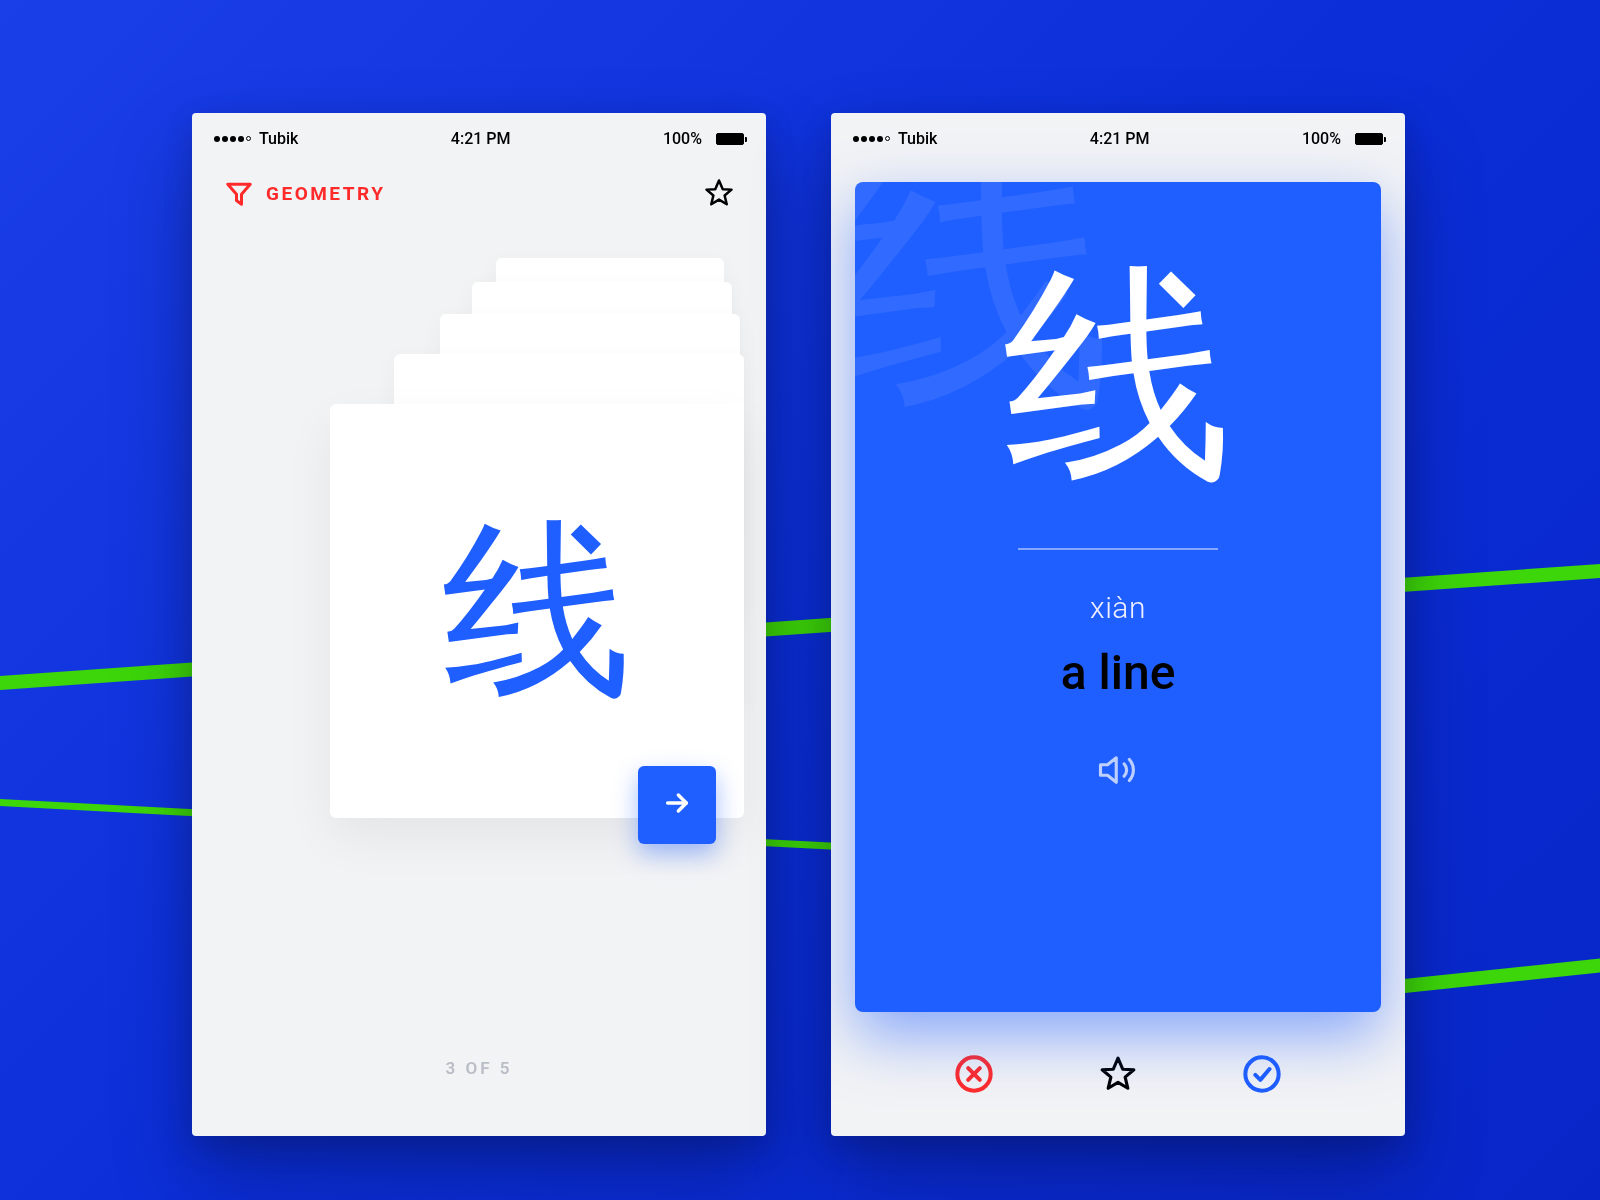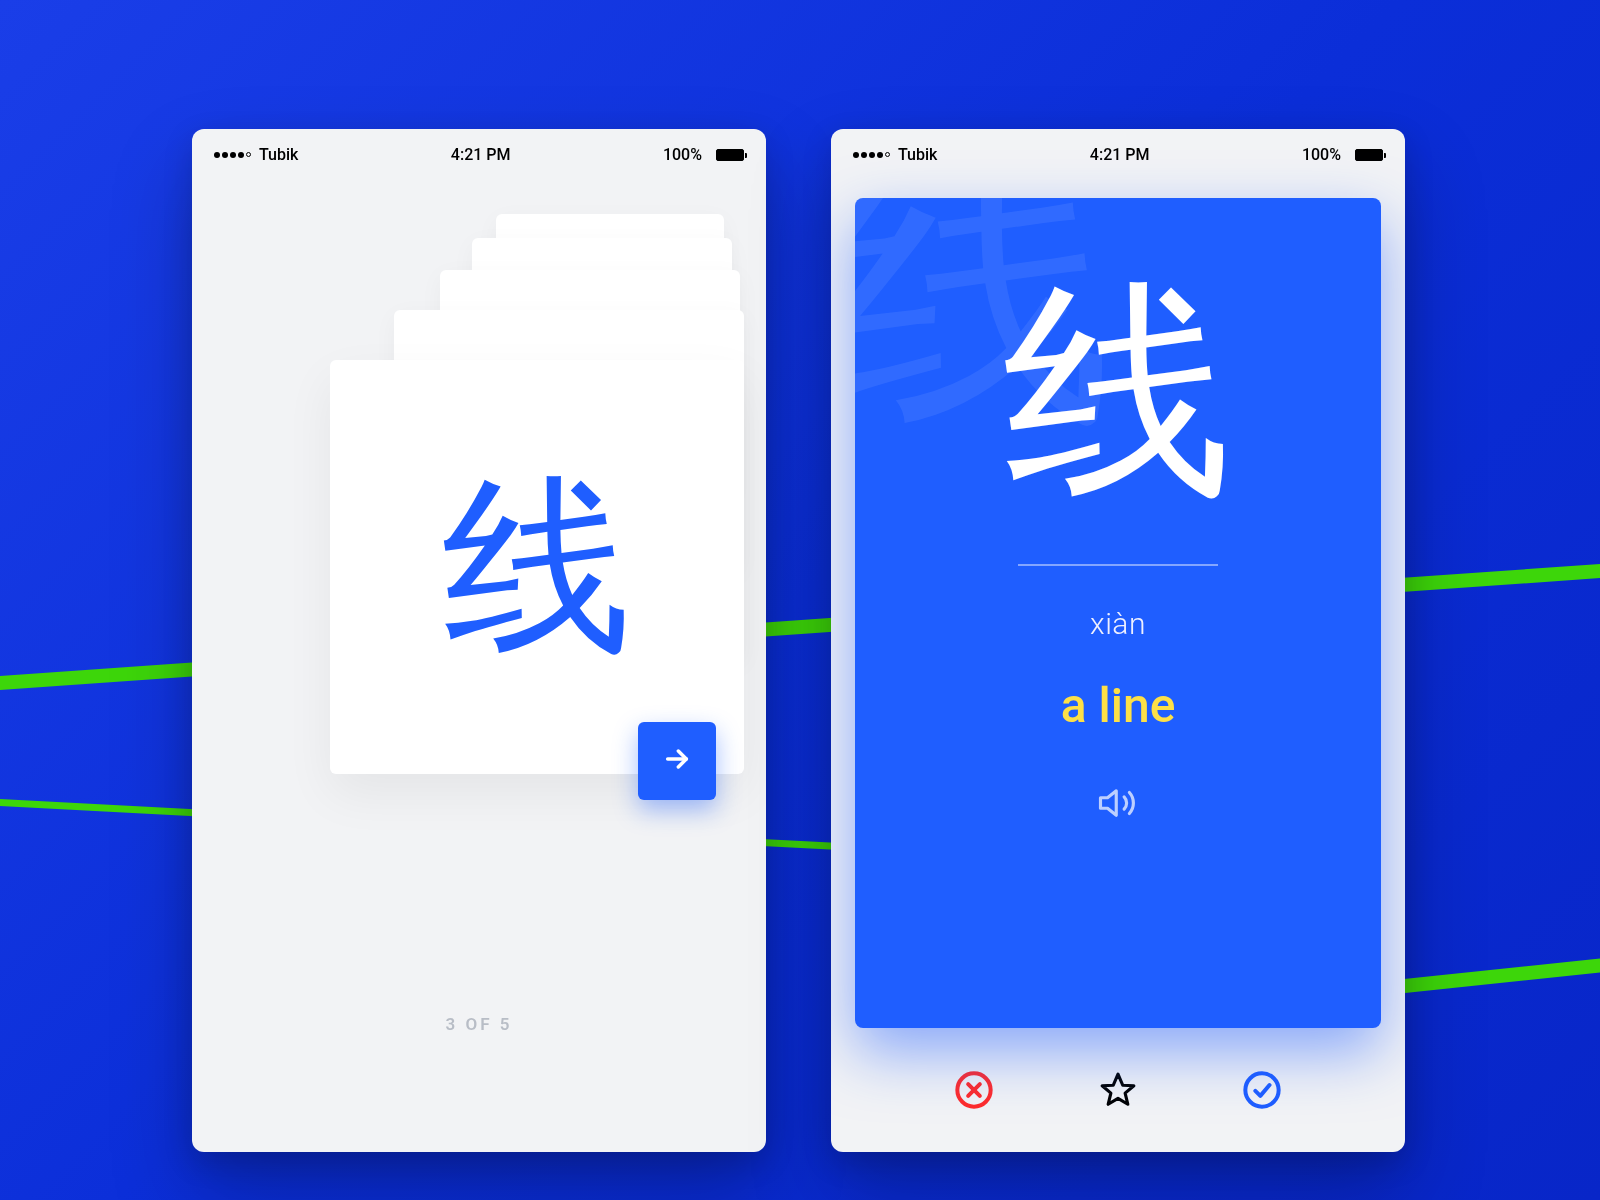--- a/index.html
+++ b/index.html
@@ -10,22 +10,22 @@
   position:relative;overflow:hidden;
 }
 .bg-line{position:absolute;height:14px;background:#3dd60a;z-index:1;}
 .bg-line.l1{width:1800px;top:620px;left:-100px;transform:rotate(-4deg);}
 .bg-line.l2{width:900px;top:820px;left:-50px;transform:rotate(3deg);height:7px;}
 .bg-line.l3{width:800px;top:990px;right:-100px;transform:rotate(-6deg);}
 
 .stage{position:relative;width:100%;height:100%;z-index:2;}
 
 .phone{
-  position:absolute;top:129px;width:574px;height:1023px;
-  background:#f2f3f5;border-radius:12px;
+  position:absolute;top:113px;width:574px;height:1023px;
+  background:#f2f3f5;border-radius:4px;
   box-shadow:0 40px 80px rgba(0,0,0,.25),0 10px 30px rgba(0,0,0,.15);
   overflow:hidden;
 }
 .phone.left{left:192px;}
 .phone.right{left:831px;}
 
 .statusbar{
   display:flex;justify-content:space-between;align-items:center;
   padding:16px 22px 10px;font-size:16px;font-weight:500;color:#000;
 }
@@ -76,21 +76,21 @@
   box-shadow:0 24px 60px rgba(31,94,255,.5);
   display:flex;flex-direction:column;align-items:center;
 }
 .bg-hanzi{
   position:absolute;top:-60px;left:-40px;font-size:300px;color:rgba(255,255,255,.08);
   font-weight:400;line-height:1;pointer-events:none;
 }
 .fc-hanzi{font-size:230px;color:#fff;font-weight:400;line-height:1;margin-top:80px;position:relative;}
 .divider{width:200px;height:2px;background:rgba(255,255,255,.45);margin-top:56px;}
 .pinyin{color:#eef0ff;font-size:30px;font-weight:300;margin-top:40px;letter-spacing:.5px;}
-.meaning{color:#fde047;font-size:48px;font-weight:500;margin-top:36px;}
+.meaning{color:#000000;font-size:48px;font-weight:500;margin-top:19px;}
 .sound-btn{margin-top:48px;opacity:.7;cursor:pointer;}
 
 .actions{
   display:flex;justify-content:space-around;align-items:center;
   padding:42px 70px 0;
 }
 .act{cursor:pointer;display:flex;align-items:center;justify-content:center;}
 </style>
 </head>
 <body>
@@ -113,20 +113,35 @@
         </div>
         <span>Tubik</span>
       </div>
       <span>4:21 PM</span>
       <div class="sb-right">
         <span>100%</span>
         <span class="battery"></span>
       </div>
     </div>
 
+    <div class="header">
+      <div class="category">
+        <span class="funnel-icon">
+          <svg width="30" height="30" viewBox="0 0 24 24" fill="none" stroke="#ff2b2b" stroke-width="2.4" stroke-linejoin="round" stroke-linecap="round">
+            <path d="M3 5 H21 L14 13 V21 L10 18 V13 Z"></path>
+          </svg>
+        </span>
+        <span class="cat-label">GEOMETRY</span>
+      </div>
+      <span class="star-icon">
+        <svg width="30" height="30" viewBox="0 0 24 24" fill="none" stroke="#000" stroke-width="2" stroke-linejoin="round">
+          <polygon points="12,2 15,9 22,9.3 16.5,14 18.2,21 12,17.3 5.8,21 7.5,14 2,9.3 9,9"></polygon>
+        </svg>
+      </span>
+    </div>
 
     <div class="card-area">
       <div class="stack s1"></div>
       <div class="stack s2"></div>
       <div class="stack s3"></div>
       <div class="stack s4"></div>
       <div class="card-main">
         <div class="hanzi-main">线</div>
         <div class="next-btn">
           <span>

